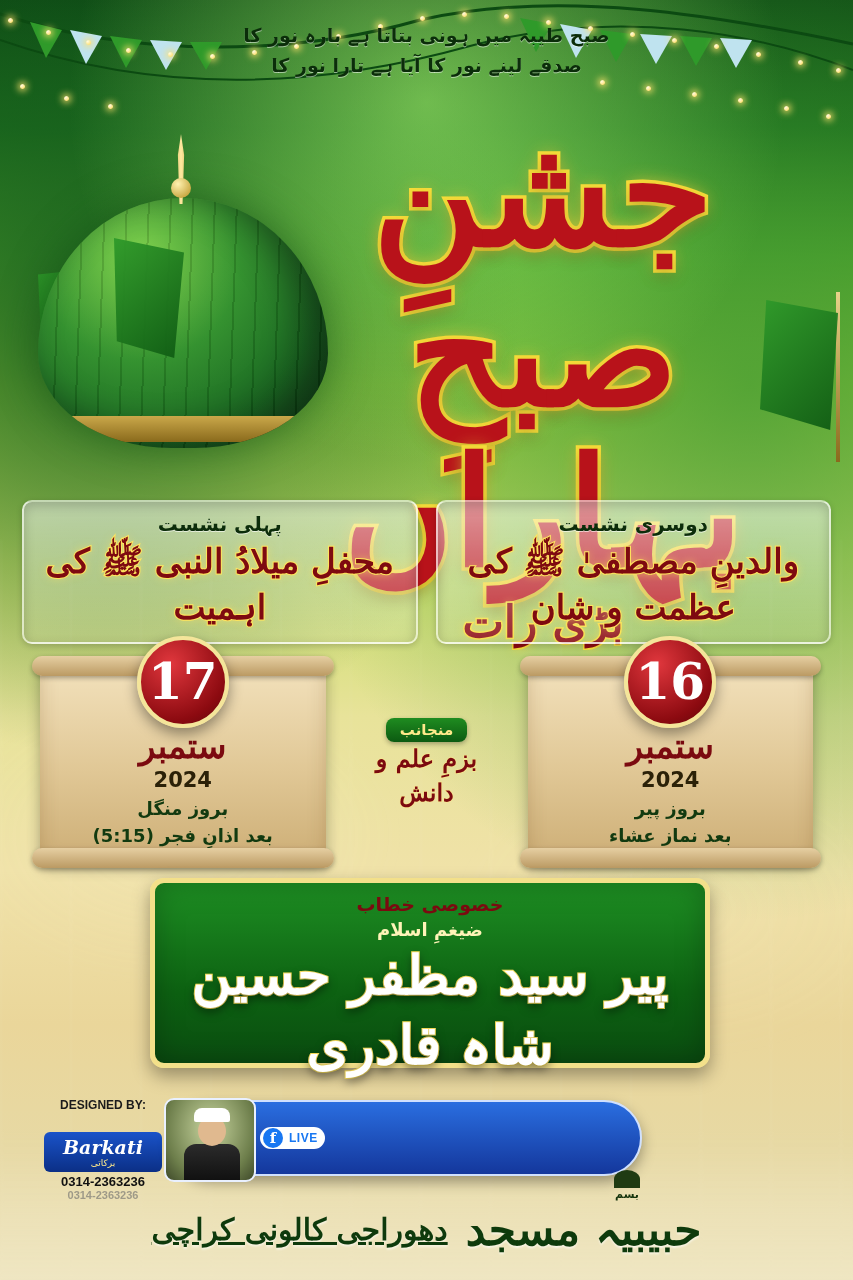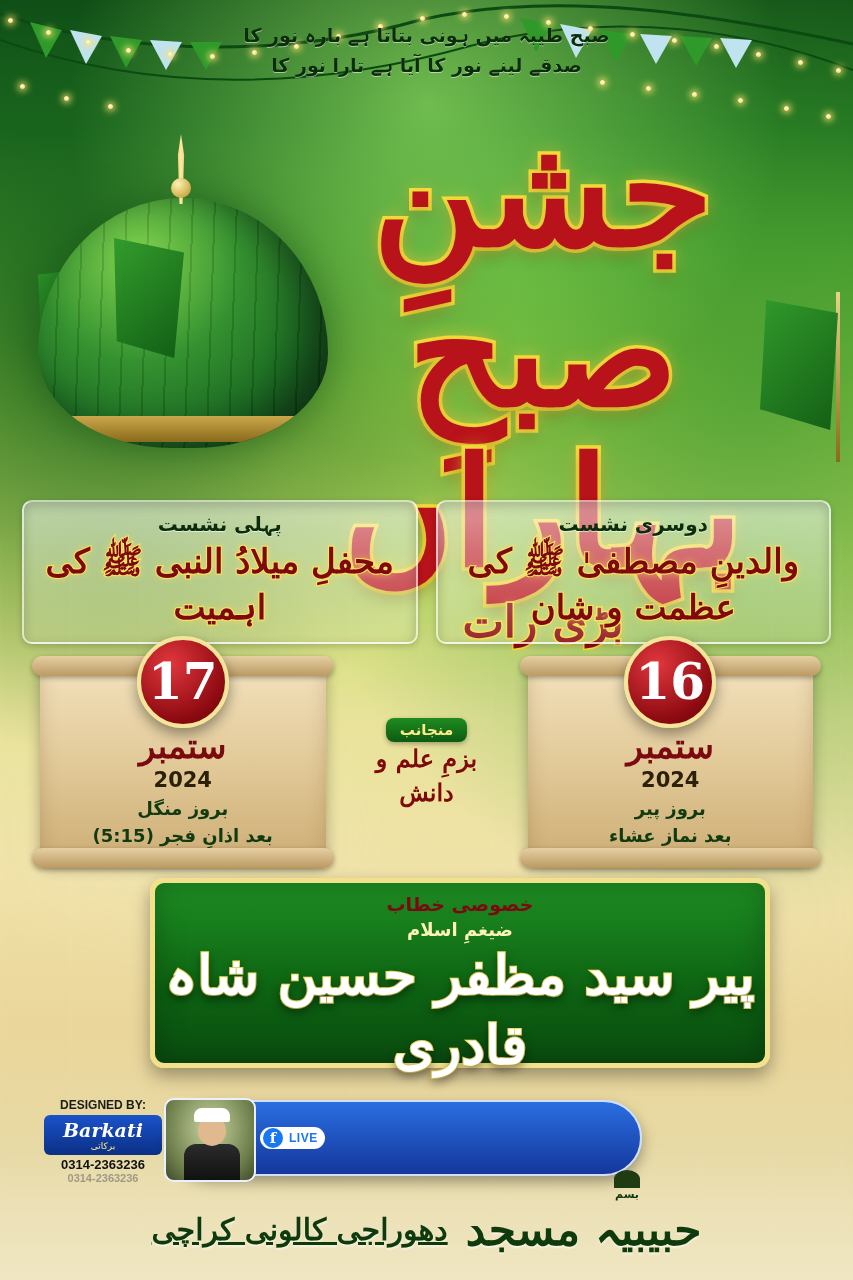--- a/index.html
+++ b/index.html
@@ -213,21 +213,21 @@
     box-shadow: 0 2px 5px rgba(0,0,0,.3);
   }
   .mid-lines {
     font-family:"DejaVu Serif", serif;
     font-size: 24px; line-height: 34px; font-weight:700; color:#7b0a10;
     -webkit-text-stroke: 1px #ffe98a; paint-order: stroke fill;
   }
 
   
   .speaker {
-    position:absolute; top: 878px; left: 150px; width: 620px; height: 190px;
+    position:absolute; top: 878px; left: 150px; width: 560px; height: 190px;
     border-radius: 14px;
     background: linear-gradient(180deg,#1e8f23,#0d6212 60%,#0a4d10);
     border: 5px solid #f3e08a;
     box-shadow: 0 8px 18px rgba(0,0,0,.35), inset 0 0 30px rgba(0,0,0,.25);
     direction: rtl; text-align:center; padding-top: 10px;
   }
   .speaker .sp-kicker {
     font-family:"DejaVu Sans", sans-serif;
     font-size: 19px; font-weight:700; color:#7b0a10;
     background: transparent;
@@ -244,21 +244,21 @@
   }
 
   
   .designer {
     position:absolute; left: 44px; top: 1098px; width: 118px; text-align:center;
   }
   .designer .d-label {
     font-family:"Liberation Sans", sans-serif; font-size: 12px; font-weight:700; color:#1b1b1b;
   }
   .designer .d-card {
-    margin-top: 3px; background: linear-gradient(180deg,#1a53c9,#0b2f86);
+    margin-top: 20px; background: linear-gradient(180deg,#1a53c9,#0b2f86);
     border-radius: 6px; padding: 4px 2px;
   }
   .designer .d-brand {
     font-family:"DejaVu Serif", serif; font-style: italic; font-size: 19px; font-weight:700; color:#fff;
   }
   .designer .d-sub { font-family:"DejaVu Sans", sans-serif; font-size: 9px; color:#ffe98a; }
   .designer .d-phone {
     font-family:"Liberation Sans", sans-serif; font-size: 13px; font-weight:700; color:#111; margin-top: 2px;
   }
   .designer .d-phone2 {

